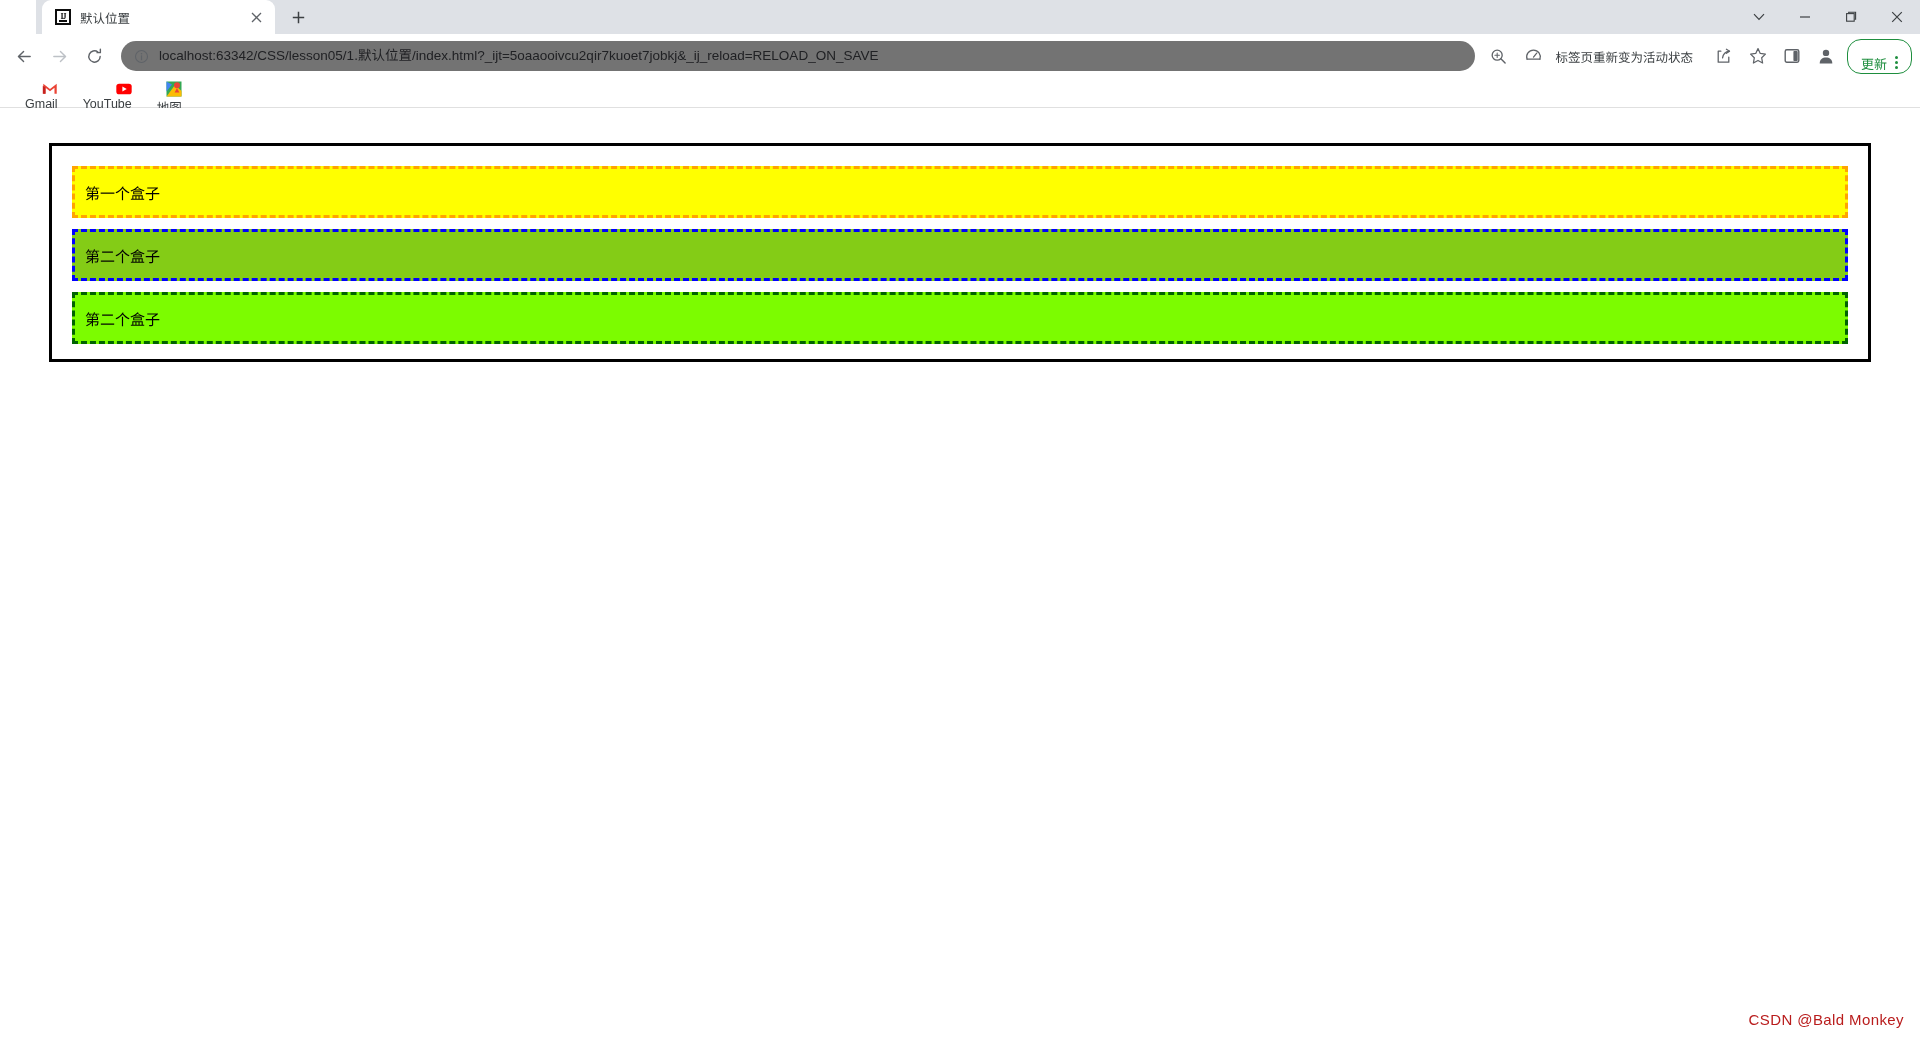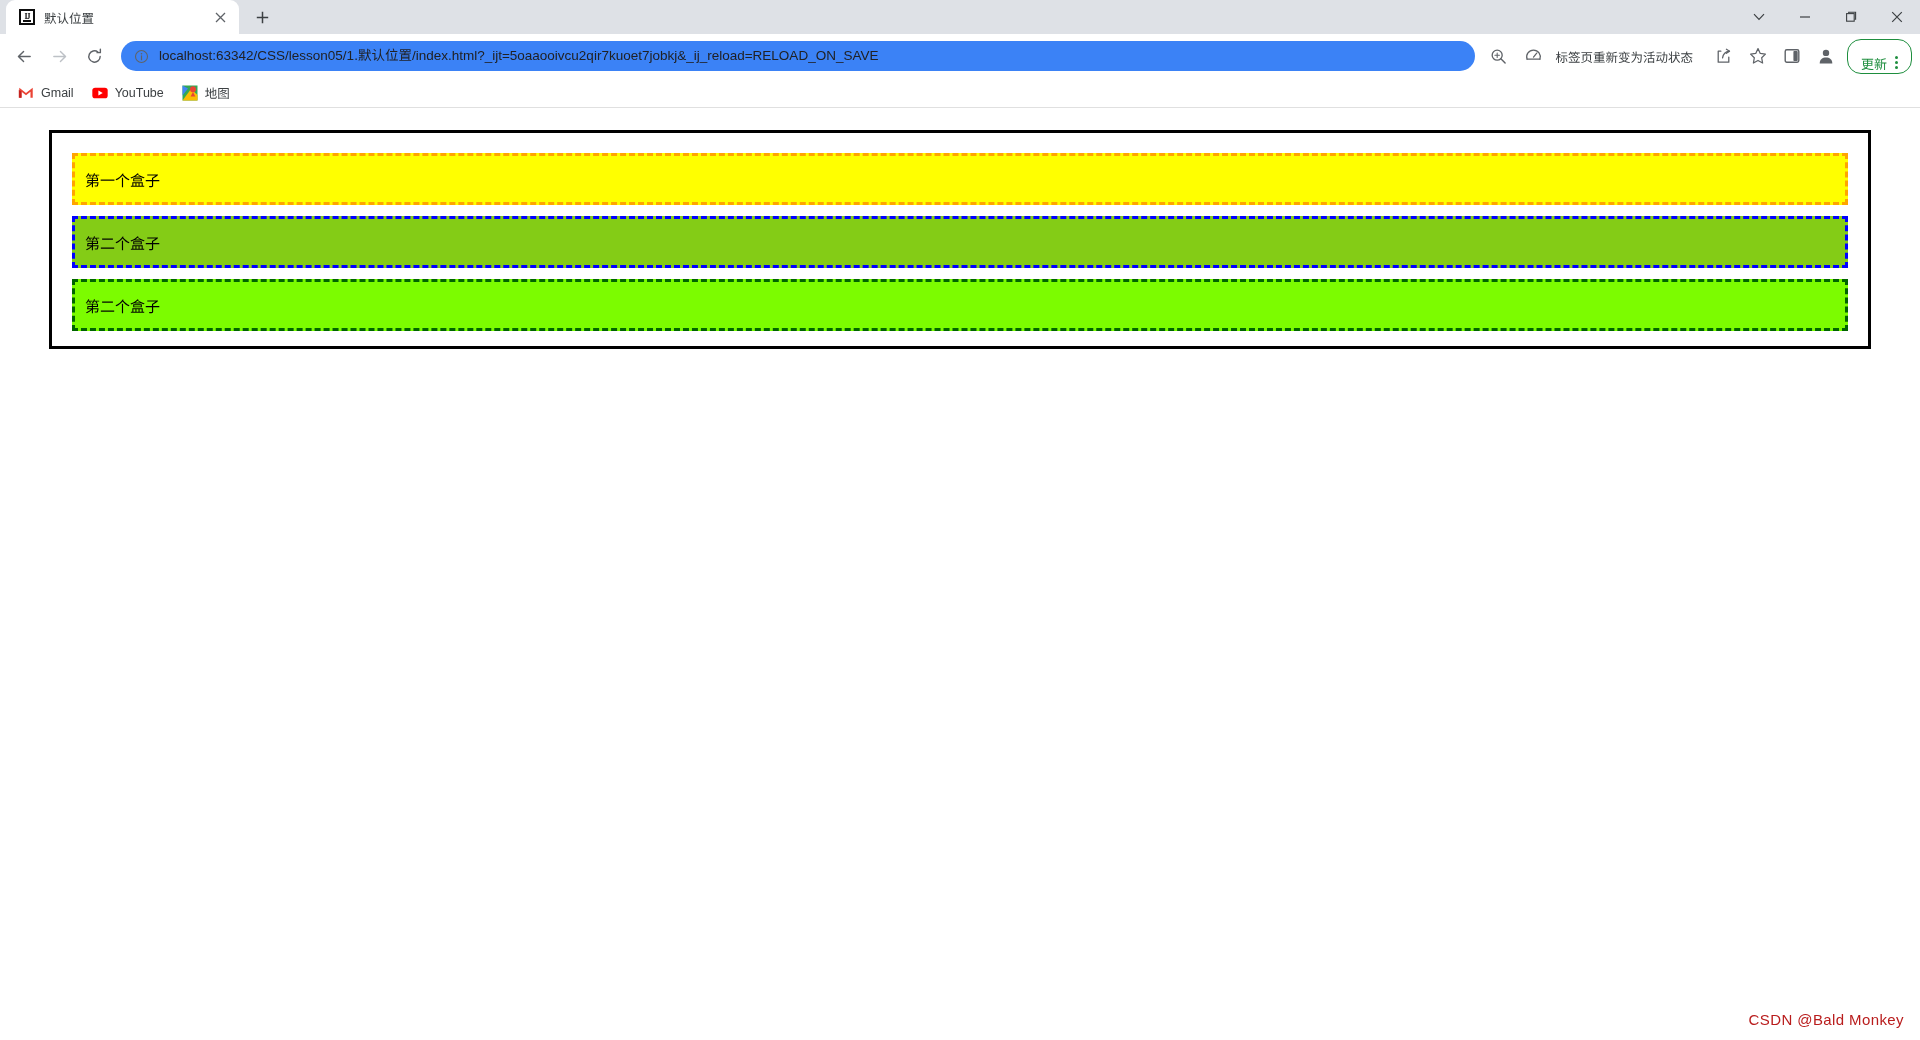--- a/index.html
+++ b/index.html
@@ -17,20 +17,21 @@
 
   
   .tabstrip {
     height: 34px;
     background: #dee1e6;
     display: flex;
     align-items: flex-end;
     padding-left: 6px;
     flex: 0 0 auto;
     position: relative;
+    margin-left: 36px;
   }
   .tab {
     height: 34px;
     width: 233px;
     background: #ffffff;
     border-radius: 9px 9px 0 0;
     display: flex;
     align-items: center;
     padding: 0 9px 0 13px;
     position: relative;
@@ -99,21 +100,21 @@
     border-radius: 50%;
     display: flex; align-items: center; justify-content: center;
     color: #5f6368;
     margin-right: 3px;
     flex: 0 0 32px;
   }
   .nav-btn.disabled { color: #bdc1c6; }
   .omnibox {
     flex: 1 1 auto;
     height: 30px;
-    background: #3b82f6;
+    background: #737373;
     border-radius: 16px;
     display: flex;
     align-items: center;
     padding: 0 10px 0 12px;
     margin: 0 6px 0 8px;
     min-width: 0;
   }
   .omnibox .info-icon {
     width: 16px; height: 16px; flex: 0 0 16px;
     display: flex; align-items: center; justify-content: center;
@@ -177,40 +178,41 @@
   .bookmarks {
     height: 30px;
     background: #ffffff;
     display: flex;
     align-items: center;
     padding: 0 10px;
     flex: 0 0 auto;
     border-bottom: 1px solid #e0e0e0;
   }
   .bm-item {
-    display: flex; align-items: center;
+    display: flex; align-items: flex-end;
     height: 24px;
     padding: 0 8px;
     border-radius: 4px;
     margin-right: 2px;
+    flex-direction: column;
   }
   .bm-label { font-size: 12.5px; color: #3c4043; margin-left: 7px; white-space: nowrap; }
   .bm-ico { width:16px; height:16px; flex:0 0 16px; display:flex; align-items:center; justify-content:center; }
 
   
   .viewport {
     flex: 1 1 auto;
     background: #ffffff;
     position: relative;
     overflow: hidden;
   }
   .container {
     position: absolute;
     left: 49px;
-    top: 22px;
+    top: 35px;
     width: 1822px;
     height: 219px;
     border: 3px solid #000000;
     background: #ffffff;
   }
   .box {
     height: 52px;
     margin: 0 20px;
     display: flex;
     align-items: center;

